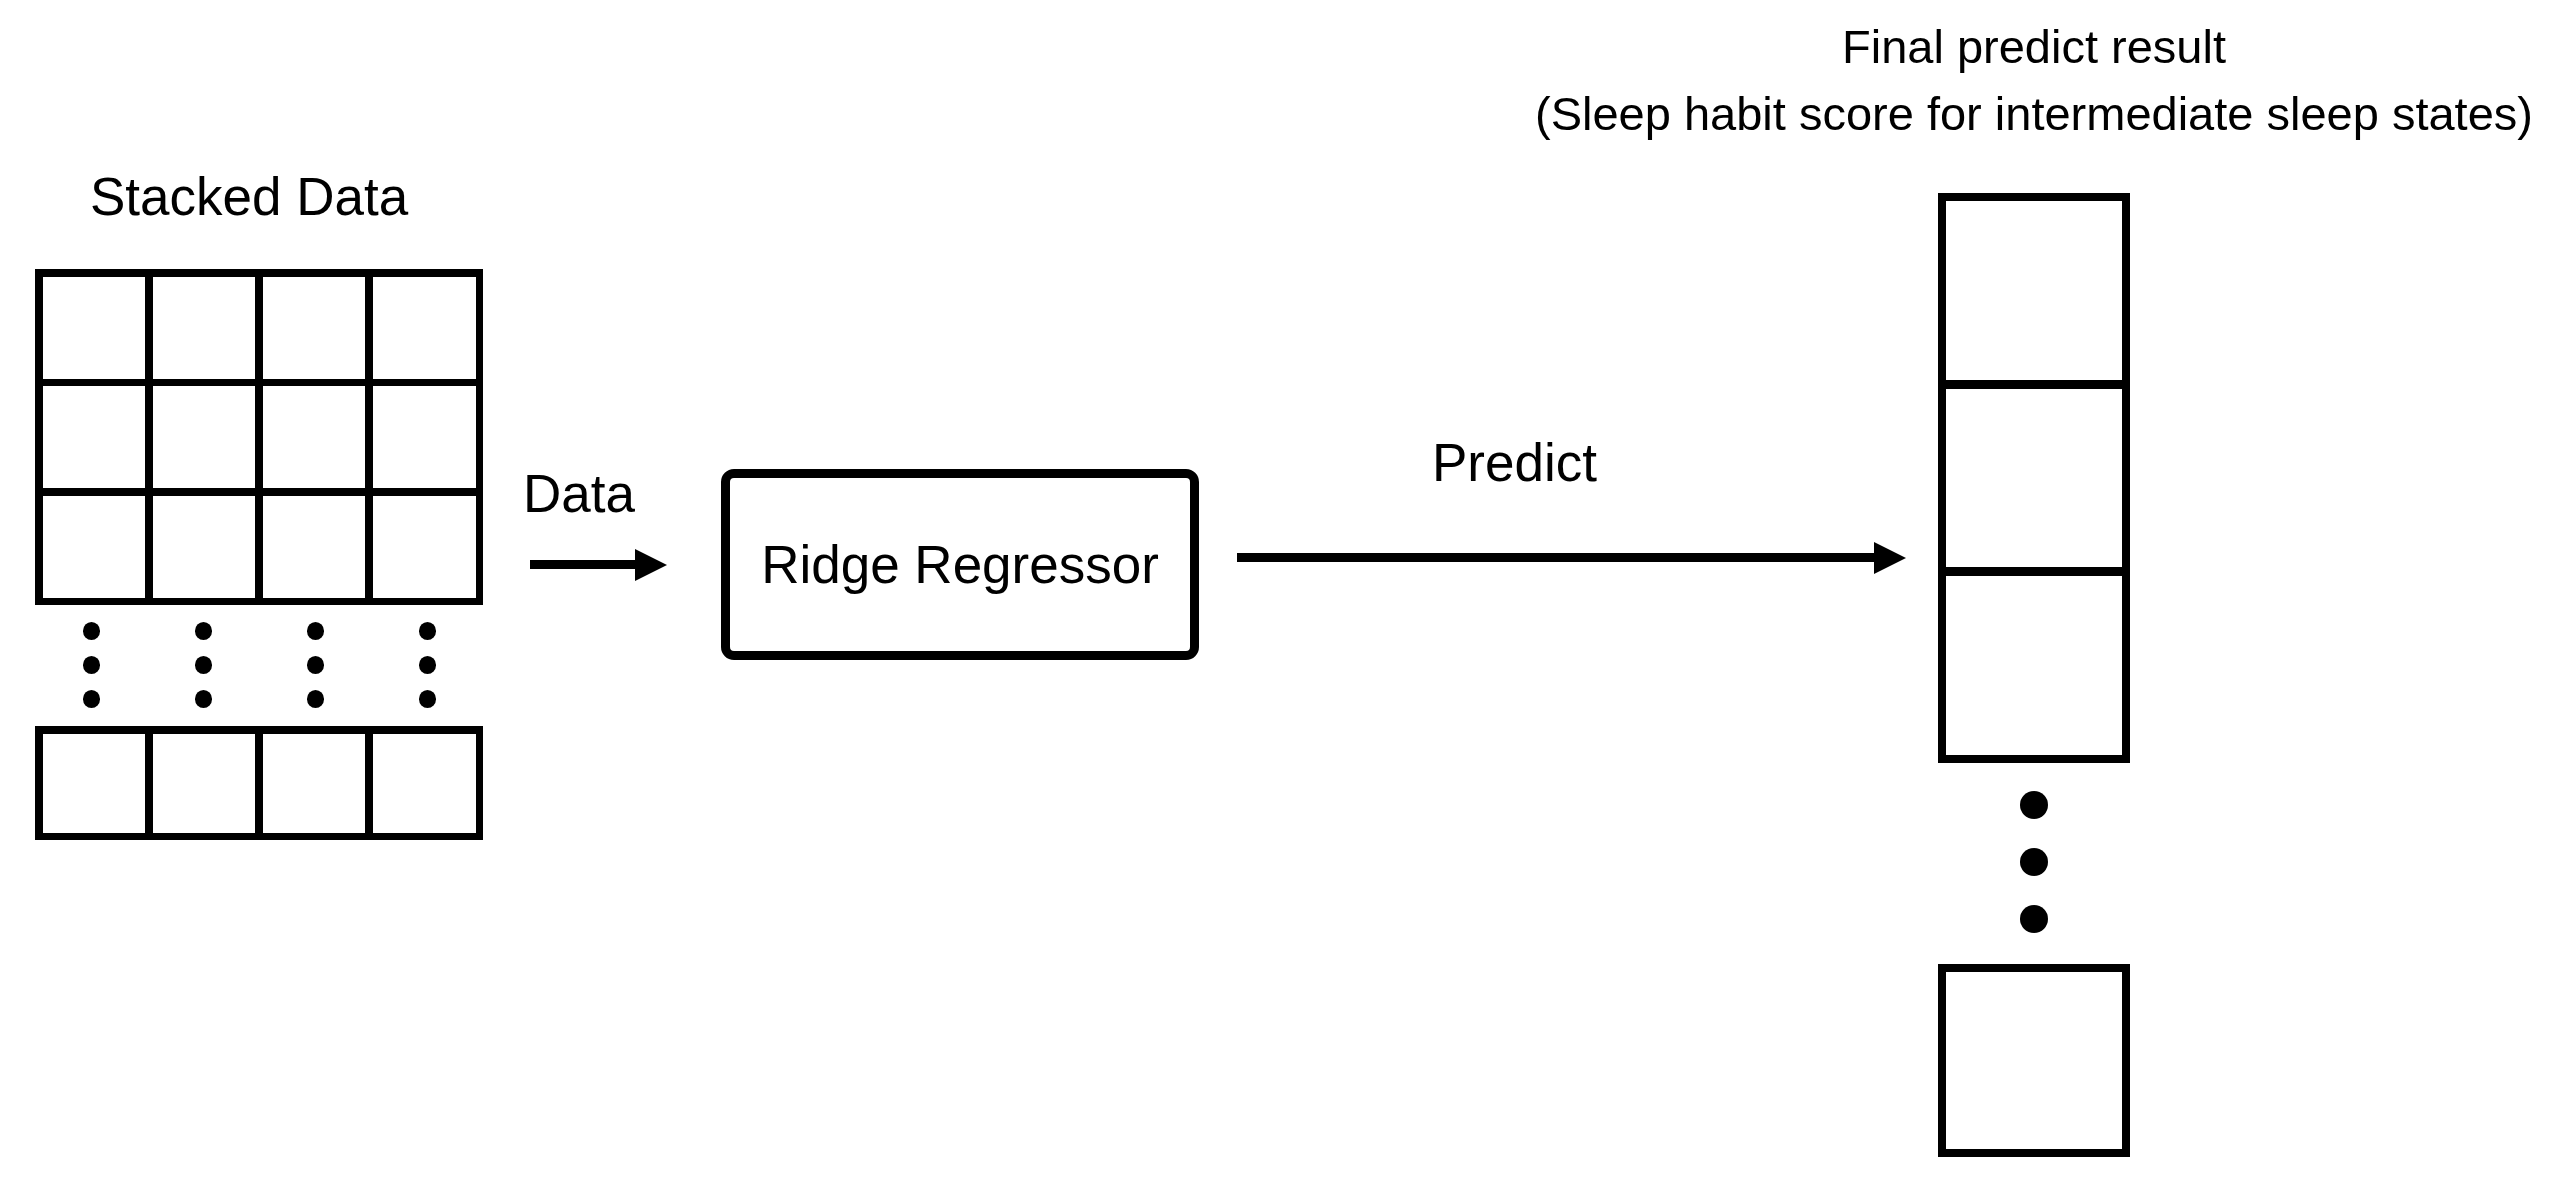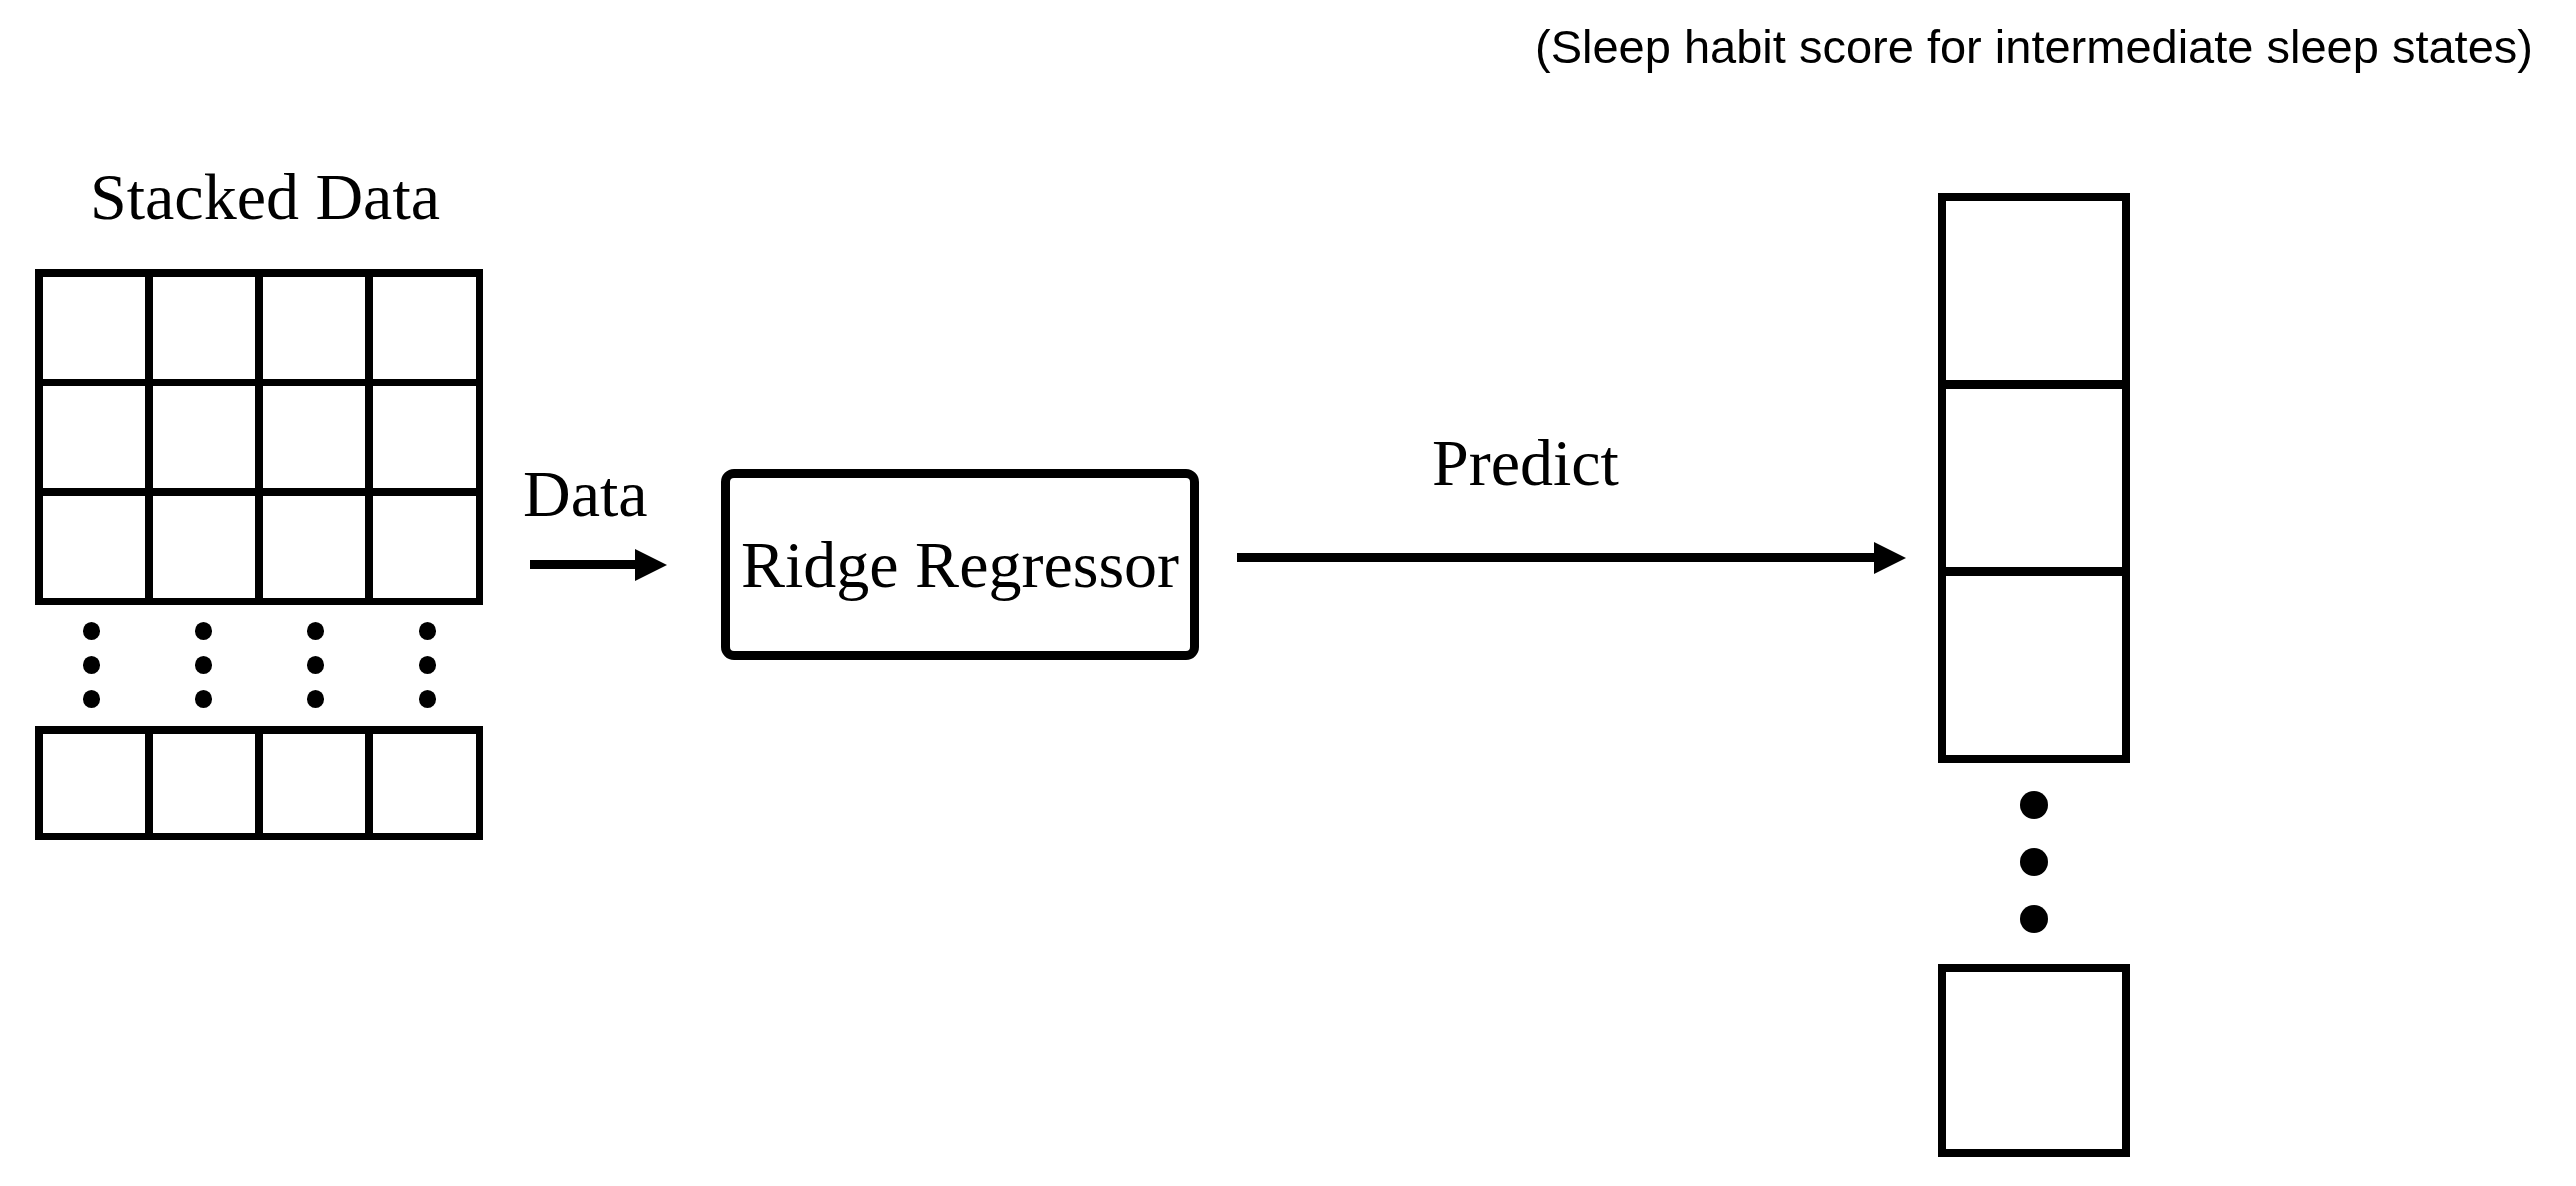--- a/index.html
+++ b/index.html
@@ -11,25 +11,24 @@
   .canvas {
     position: relative;
     width: 2576px;
     height: 1186px;
     background: #ffffff;
     overflow: hidden;
   }
   .abs { position: absolute; }
 
   .diagram-label {
-    font-size: 66px;
+    font-size: 53px;
     line-height: 58px;
     white-space: nowrap;
     color: var(--ink);
-    font-family: Liberation Serif, serif;
   }
 
   
   .grid-block {
     background: var(--ink);
     display: grid;
     padding: 7.5px;
     gap: 7.5px;
     box-sizing: border-box;
   }
@@ -152,20 +151,21 @@
     <div class="diagram-label">Ridge Regressor</div>
   </div>
 
   <div class="abs diagram-label" style="left:1432px; top:434px; width:168px;">Predict</div>
   <div class="abs" style="left:1237px; top:542px;">
     <div class="arrow-shaft abs" style="left:0; top:11.2px; width:637px;"></div>
     <div class="arrow-head abs" style="left:637px; top:0;"></div>
   </div>
 
   <div class="abs" style="left:1491px; top:13px; width:1086px;">
+    <div class="result-title">Final predict result</div>
     <div class="result-title">(Sleep habit score for intermediate sleep states)</div>
   </div>
 
   <div id="right-column" class="abs grid-block" style="left:1938px; top:193px; width:192px; height:570px;
               grid-template-columns:1fr; grid-template-rows:repeat(3,1fr); padding:8.4px; gap:8.4px;">
       <div class="cell"></div>
       <div class="cell"></div>
       <div class="cell"></div>
     </div>
 

